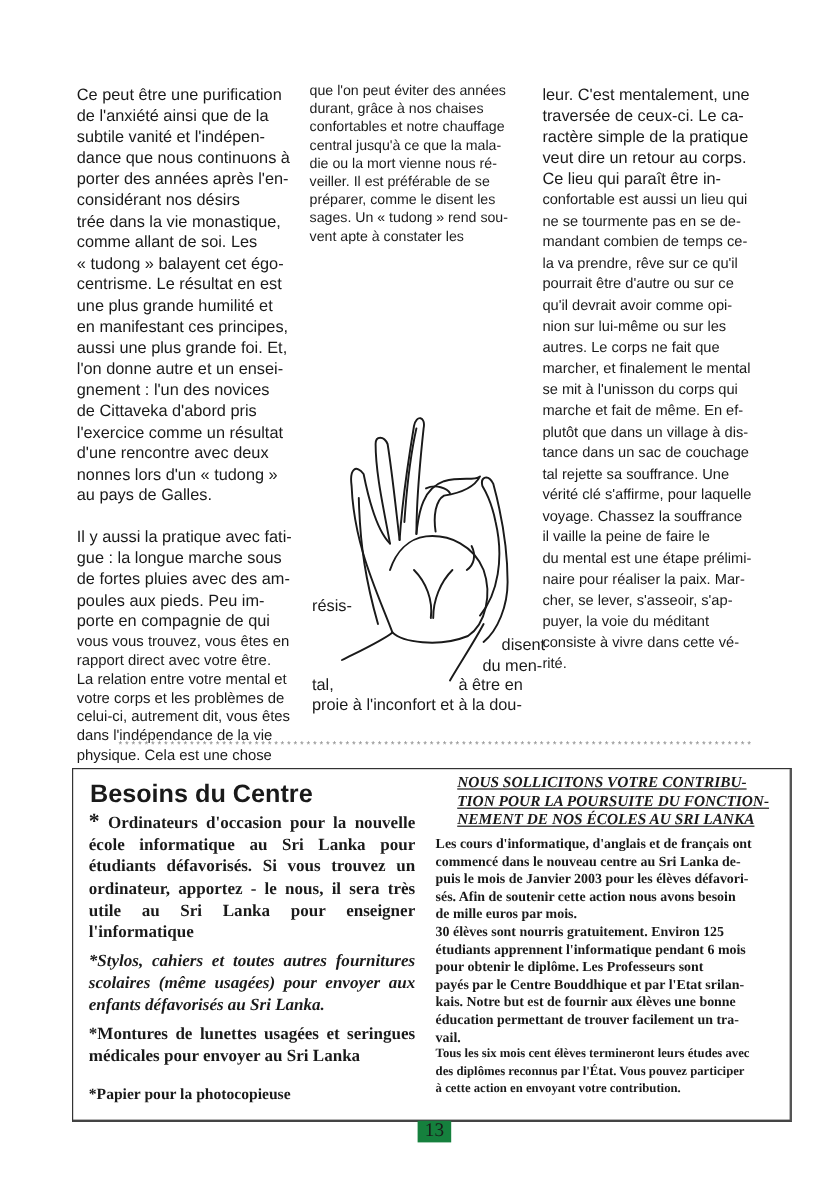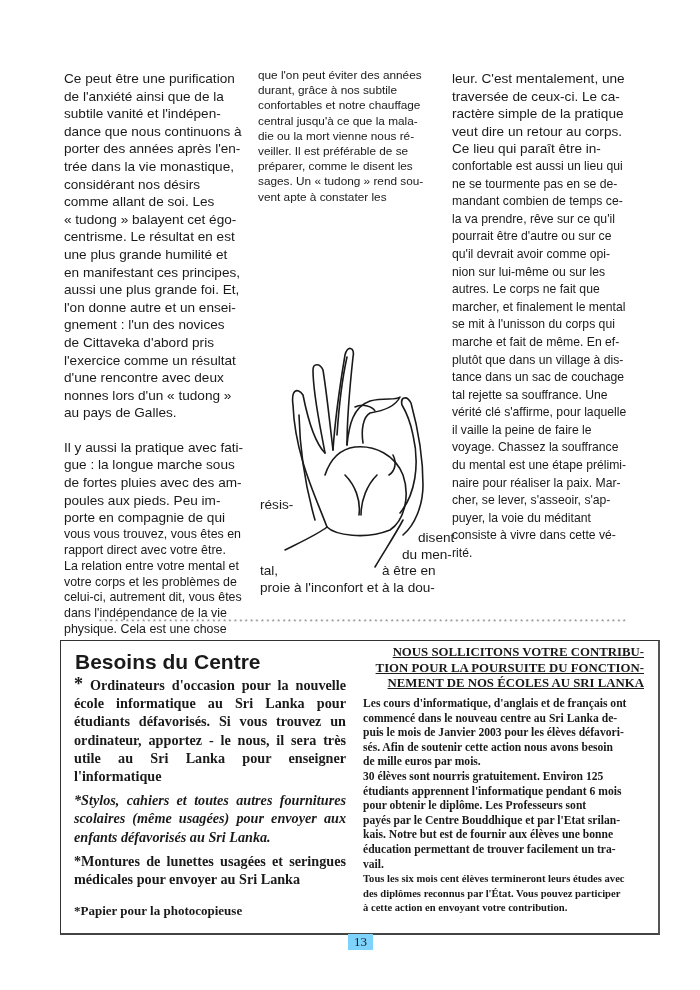--- a/index.html
+++ b/index.html
@@ -26,39 +26,39 @@
 
   #box { position: absolute; left: 60px; top: 640px; width: 597px; height: 292px; border-left: 1.5px solid #333; border-top: 1.5px solid #333; border-right: 2px solid #555; border-bottom: 2.5px solid #444; }
 
   #needs-title { position: absolute; left: 75px; top: 650px; font-family: "Liberation Sans", sans-serif; font-weight: bold; font-size: 21px; }
   #needs { position: absolute; left: 74px; top: 675px; width: 272px; font-family: "Liberation Serif", serif; font-weight: bold; font-size: 14.2px; line-height: 18.2px; text-align: justify; }
   #needs p { margin: 0 0 6px 0; }
   #needs .it { font-style: italic; font-weight: bold; }
   #needs .star { font-size: 18px; }
   #needs .last { margin-top: 14px; font-size: 13px; }
 
-  #appeal-title { position: absolute; left: 359px; top: 645px; width: 285px; text-align: right; font-family: "Liberation Serif", serif; font-weight: bold; font-size: 12.8px; line-height: 15.6px; text-decoration: underline; }
+  #appeal-title { position: absolute; left: 381px; top: 645px; width: 285px; text-align: left; font-family: "Liberation Serif", serif; font-weight: bold; font-style: italic; font-size: 12.8px; line-height: 15.6px; text-decoration: underline; }
   #appeal { position: absolute; left: 363px; top: 697px; width: 285px; font-family: "Liberation Serif", serif; font-weight: bold; font-size: 11.6px; line-height: 14.6px; }
   #appeal p { margin: 0; }
   #appeal .sm { font-size: 10.6px; line-height: 14.6px; }
 
-  #page-number { position: absolute; left: 348px; top: 934px; font-family: "Liberation Serif", serif; font-size: 13px; background: #7dd3fc; padding: 0 6px; }
+  #page-number { position: absolute; left: 348px; top: 934px; font-family: "Liberation Serif", serif; font-size: 16px; background: #15803d; padding: 0 6px; }
 </style>
 </head>
 <body>
 
 <div id="col1" class="col">
   <p>
     <span class="line">Ce peut être une purification</span>
     <span class="line">de l'anxiété ainsi que de la</span>
     <span class="line">subtile vanité et l'indépen-</span>
     <span class="line">dance que nous continuons à</span>
     <span class="line">porter des années après l'en-</span>
+    <span class="line">considérant nos désirs</span>
     <span class="line">trée dans la vie monastique,</span>
-    <span class="line">considérant nos désirs</span>
     <span class="line">comme allant de soi. Les</span>
     <span class="line">« tudong » balayent cet égo-</span>
     <span class="line">centrisme. Le résultat en est</span>
     <span class="line">une plus grande humilité et</span>
     <span class="line">en manifestant ces principes,</span>
     <span class="line">aussi une plus grande foi. Et,</span>
     <span class="line">l'on donne autre et un ensei-</span>
     <span class="line">gnement : l'un des novices</span>
     <span class="line">de Cittaveka d'abord pris</span>
     <span class="line">l'exercice comme un résultat</span>
@@ -78,21 +78,21 @@
     <span class="line small">votre corps et les problèmes de</span>
     <span class="line small">celui-ci, autrement dit, vous êtes</span>
     <span class="line small">dans l'indépendance de la vie</span>
     <span class="line small">physique. Cela est une chose</span>
   </p>
 </div>
 
 <div id="col2" class="col">
   <p>
     <span class="line">que l'on peut éviter des années</span>
-    <span class="line">durant, grâce à nos subtile</span>
+    <span class="line">durant, grâce à nos chaises</span>
     <span class="line">confortables et notre chauffage</span>
     <span class="line">central jusqu'à ce que la mala-</span>
     <span class="line">die ou la mort vienne nous ré-</span>
     <span class="line">veiller. Il est préférable de se</span>
     <span class="line">préparer, comme le disent les</span>
     <span class="line">sages. Un « tudong » rend sou-</span>
     <span class="line">vent apte à constater les</span>
   </p>
 </div>
 
@@ -111,22 +111,22 @@
     <span class="line small">qu'il devrait avoir comme opi-</span>
     <span class="line small">nion sur lui-même ou sur les</span>
     <span class="line small">autres. Le corps ne fait que</span>
     <span class="line small">marcher, et finalement le mental</span>
     <span class="line small">se mit à l'unisson du corps qui</span>
     <span class="line small">marche et fait de même. En ef-</span>
     <span class="line small">plutôt que dans un village à dis-</span>
     <span class="line small">tance dans un sac de couchage</span>
     <span class="line small">tal rejette sa souffrance. Une</span>
     <span class="line small">vérité clé s'affirme, pour laquelle</span>
+    <span class="line small">voyage. Chassez la souffrance</span>
     <span class="line small">il vaille la peine de faire le</span>
-    <span class="line small">voyage. Chassez la souffrance</span>
     <span class="line small">du mental est une étape prélimi-</span>
     <span class="line small">naire pour réaliser la paix. Mar-</span>
     <span class="line small">cher, se lever, s'asseoir, s'ap-</span>
     <span class="line small">puyer, la voie du méditant</span>
     <span class="line small">consiste à vivre dans cette vé-</span>
     <span class="line small">rité.</span>
   </p>
 </div>
 
 <svg id="hand" viewBox="0 0 180 240" fill="none" stroke="#1a1a1a" stroke-width="1.6" stroke-linecap="round" stroke-linejoin="round">

